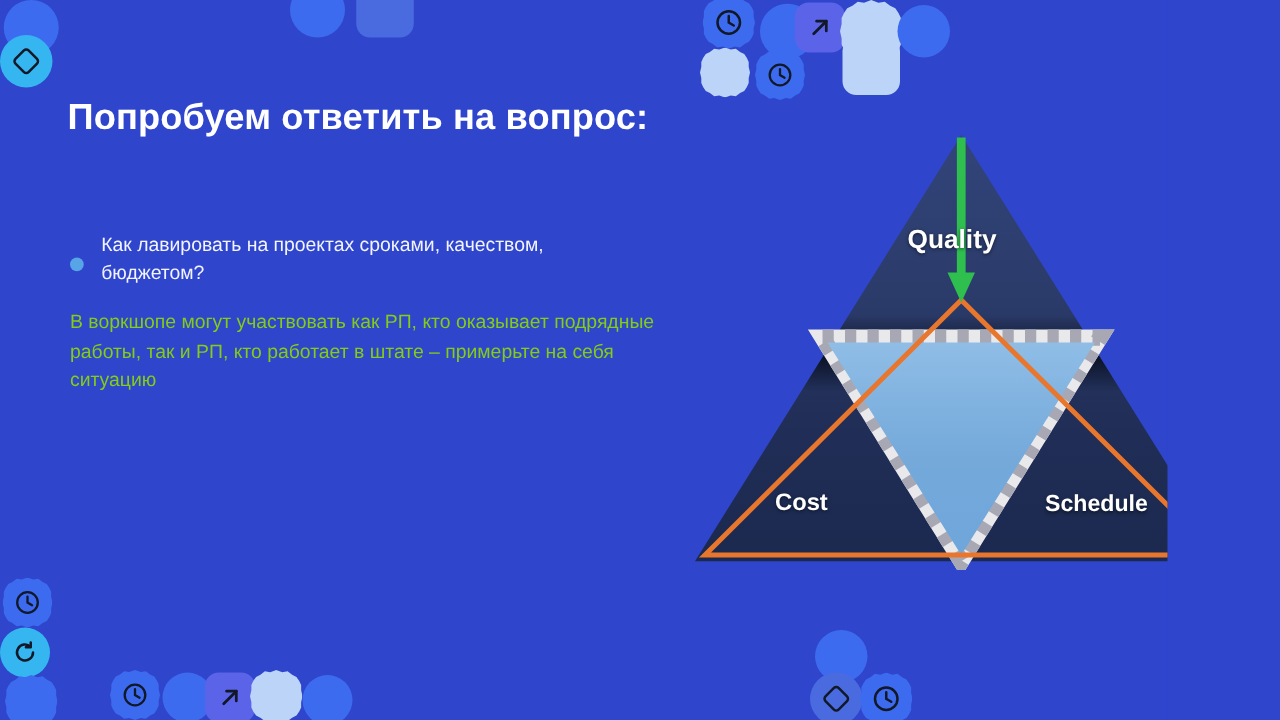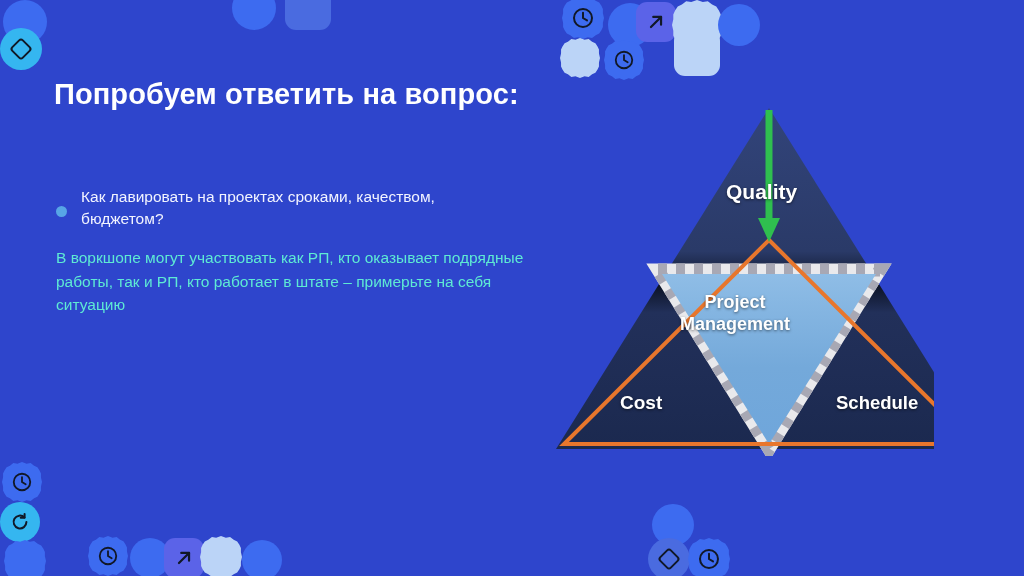--- a/index.html
+++ b/index.html
@@ -51,21 +51,21 @@
     background:#57A5E6; flex:0 0 auto; margin-top:7px; margin-right:14px;
   }
   .bullet-text {
     font-size:15.5px; color:#F2F4FF; line-height:1.42;
   }
 
   
   #para {
     position:absolute; left:56px; top:246px;
     width:470px;
-    font-size:15.5px; color:#5eead4; line-height:1.52;
+    font-size:15.5px; color:#84cc16; line-height:1.52;
   }
 
   
   #figure { position:absolute; left:548px; top:100px; width:444px; height:356px; }
   #figure svg { display:block; }
   .fig-label {
     position:absolute; color:#FFFFFF; font-weight:bold;
     text-shadow:0 1px 3px rgba(0,0,0,.55);
     white-space:nowrap;
   }
@@ -238,19 +238,15 @@
 
       <g>
         <line x1="221" y1="10" x2="221" y2="128" stroke="#2FBF4F" stroke-width="7"></line>
         <polygon points="221,142 210,118 232,118" fill="#2FBF4F"></polygon>
       </g>
     </svg>
 
     <div class="fig-label" id="lbl-quality">Quality</div>
     <div class="fig-label" id="lbl-cost">Cost</div>
     <div class="fig-label" id="lbl-schedule">Schedule</div>
-    <div class="fig-label" id="lbl-pm">
-      <div>Project</div>
-      <div>Management</div>
-    </div>
   </div>
 
 </div>
 
 </body></html>

